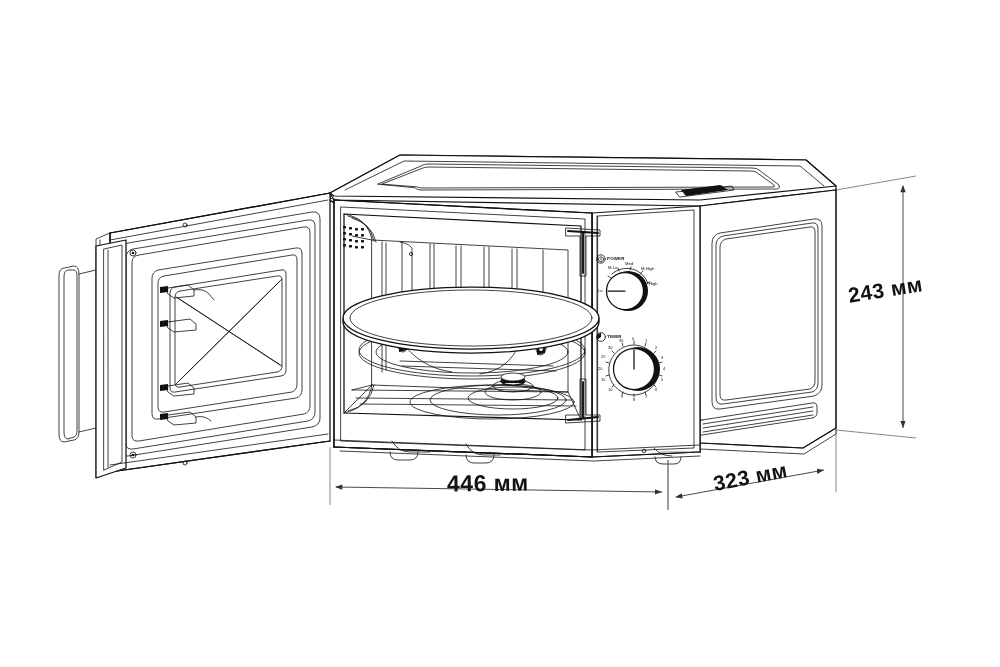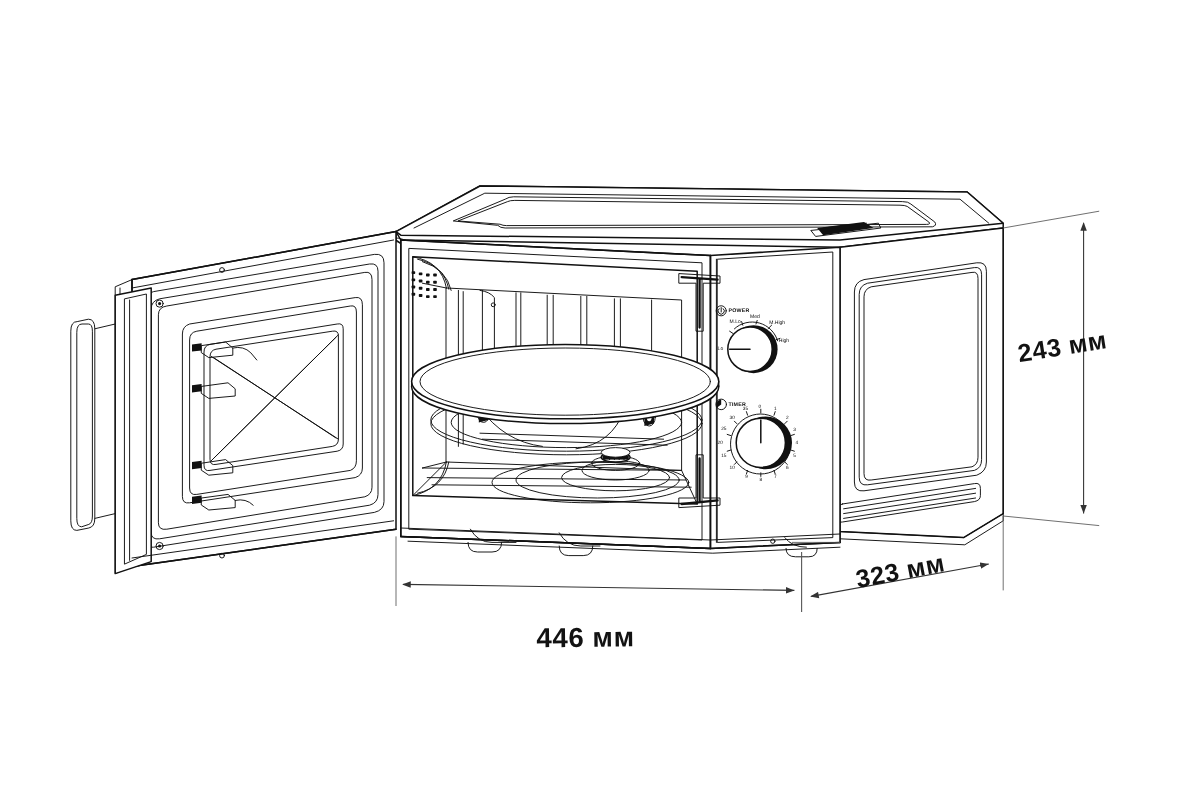--- a/index.html
+++ b/index.html
@@ -11,21 +11,21 @@
   #stage{position:relative;width:1000px;height:667px;background:#ffffff;}
   #art{position:absolute;left:0;top:0;}
   .dimlabel{
     position:absolute;
     font-family:"Liberation Sans",sans-serif;
     font-weight:600;
     color:#121212;
     white-space:nowrap;
     letter-spacing:.5px;
   }
-  #lbl-width{left:447px;top:470px;font-size:23px;transform:rotate(-0.6deg);margin-top:48px;}
+  #lbl-width{left:447px;top:470px;font-size:23px;transform:rotate(-0.6deg);}
   #lbl-depth{left:713px;top:465px;font-size:21px;transform:rotate(-11deg);}
   #lbl-height{left:848px;top:278px;font-size:21px;transform:rotate(-9deg);}
   .knoblabel{
     position:absolute;font-family:"Liberation Sans",sans-serif;
     color:#0d0d0d;white-space:nowrap;
   }
   .panel-cap{font-size:4.4px;font-weight:700;letter-spacing:.2px;}
   .tick-txt{font-size:4px;}
   .pw-txt{font-size:4.2px;}
 </style>

